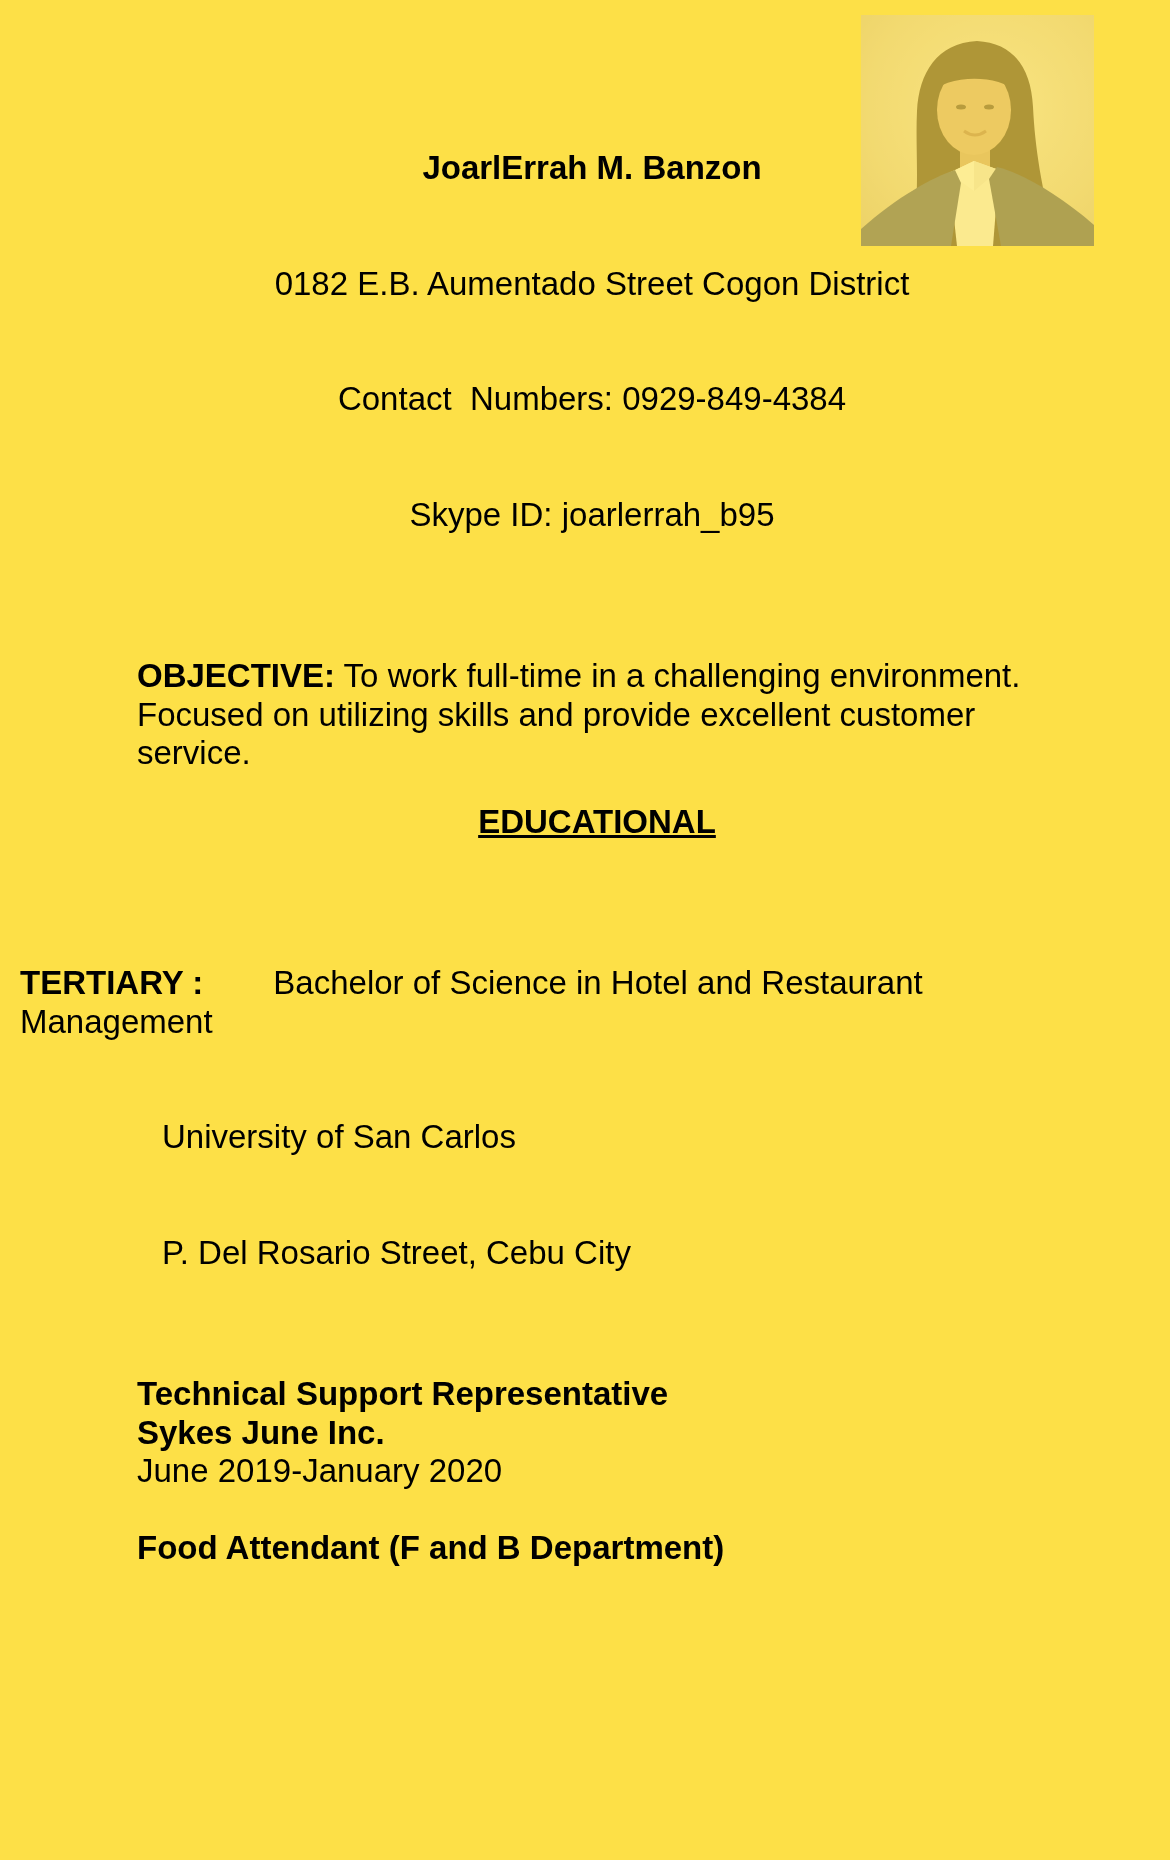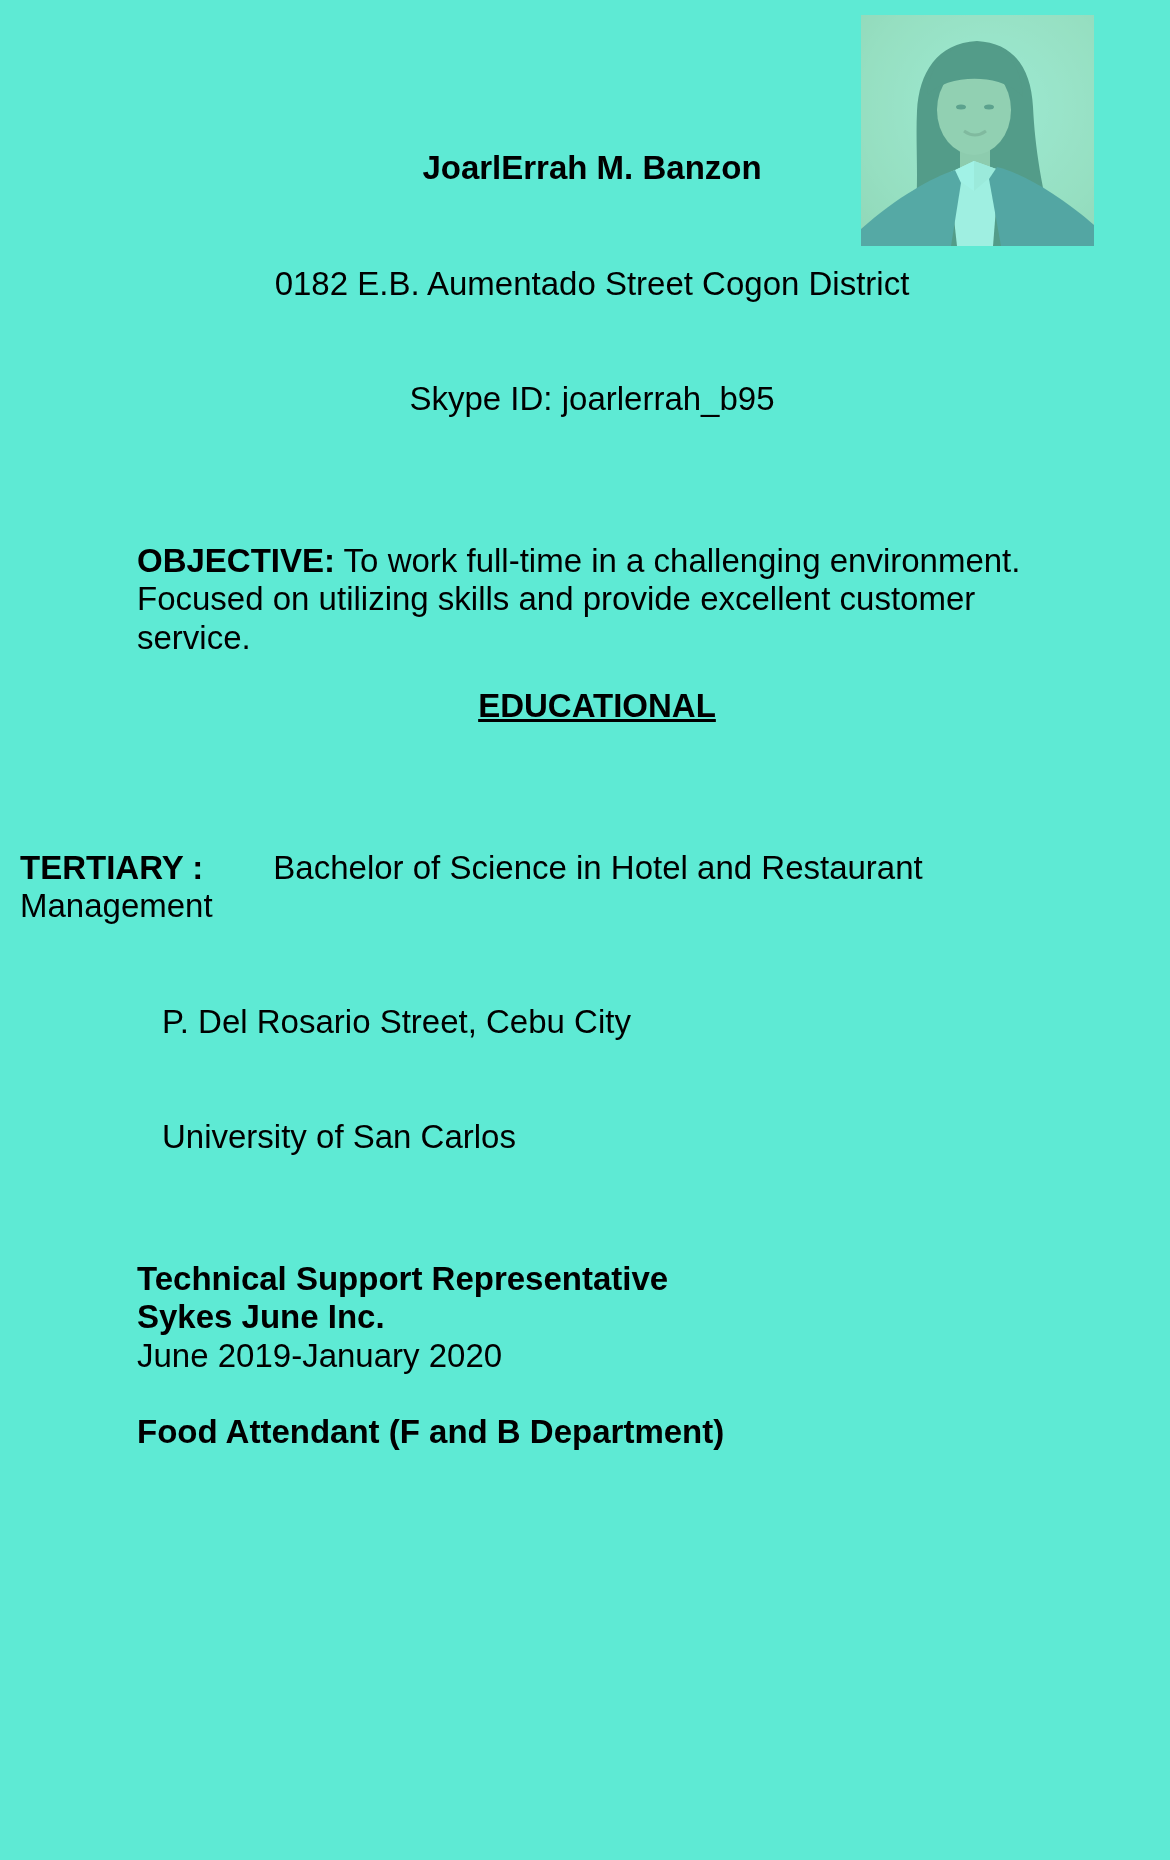--- a/index.html
+++ b/index.html
@@ -2,21 +2,21 @@
 <html><head>
 <meta charset="utf-8">
 <style>
   html, body { margin: 0; padding: 0; background: #ffffff; }
   body {
     width: 1170px; height: 1860px;
     font-family: "Liberation Sans", "DejaVu Sans", sans-serif;
     font-size: 33px; line-height: 38.5px; color: #000000;
     overflow: hidden;
   }
-  .page { position: relative; width: 1170px; height: 1860px; background: #5eead4; }
+  .page { position: relative; width: 1170px; height: 1860px; background: #fde047; }
 
   
   .photo-wrap {
     position: absolute; left: 861px; top: 15px;
     width: 233px; height: 231px;
     opacity: 0.42; z-index: 0;
   }
   .photo-wrap svg { display: block; width: 100%; height: 100%; }
 
   .content { position: relative; z-index: 1; padding-top: 72px; }
@@ -75,31 +75,32 @@
       <path d="M0,231 L0,214 C36,182 72,162 94,155 L100,168 L90,231 Z" fill="#4b5166"></path>
       <path d="M233,231 L233,210 C196,178 160,158 136,152 L128,164 L140,231 Z" fill="#454b60"></path>
     </svg>
   </div>
 
   <div class="content">
 
     <div class="hdr">
       <div class="hdr-name">JoarlErrah M. Banzon</div>
       <div>0182 E.B. Aumentado Street Cogon District</div>
+      <div>Contact  Numbers: 0929-849-4384</div>
       <div>Skype ID: joarlerrah_b95</div>
     </div>
 
     <div class="para objective"><span class="bold">OBJECTIVE:</span><span> To work full-time in a challenging environment. Focused on utilizing skills and provide excellent customer service.</span></div>
 
     <div class="heading"><span>EDUCATIONAL</span></div>
 
     <div class="para edu-block">
       <div><span class="bold">TERTIARY :</span><span class="tab-gap"></span><span>Bachelor of Science in Hotel and Restaurant Management</span></div>
+      <div class="edu-indent">University of San Carlos</div>
       <div class="edu-indent">P. Del Rosario Street, Cebu City</div>
-      <div class="edu-indent">University of San Carlos</div>
     </div>
 
 
     <div class="entry entry-first">
       <div class="entry-title">Technical Support Representative</div>
       <div class="entry-company">Sykes June Inc.</div>
       <div>June 2019-January 2020</div>
     </div>
 
     <div class="entry">

